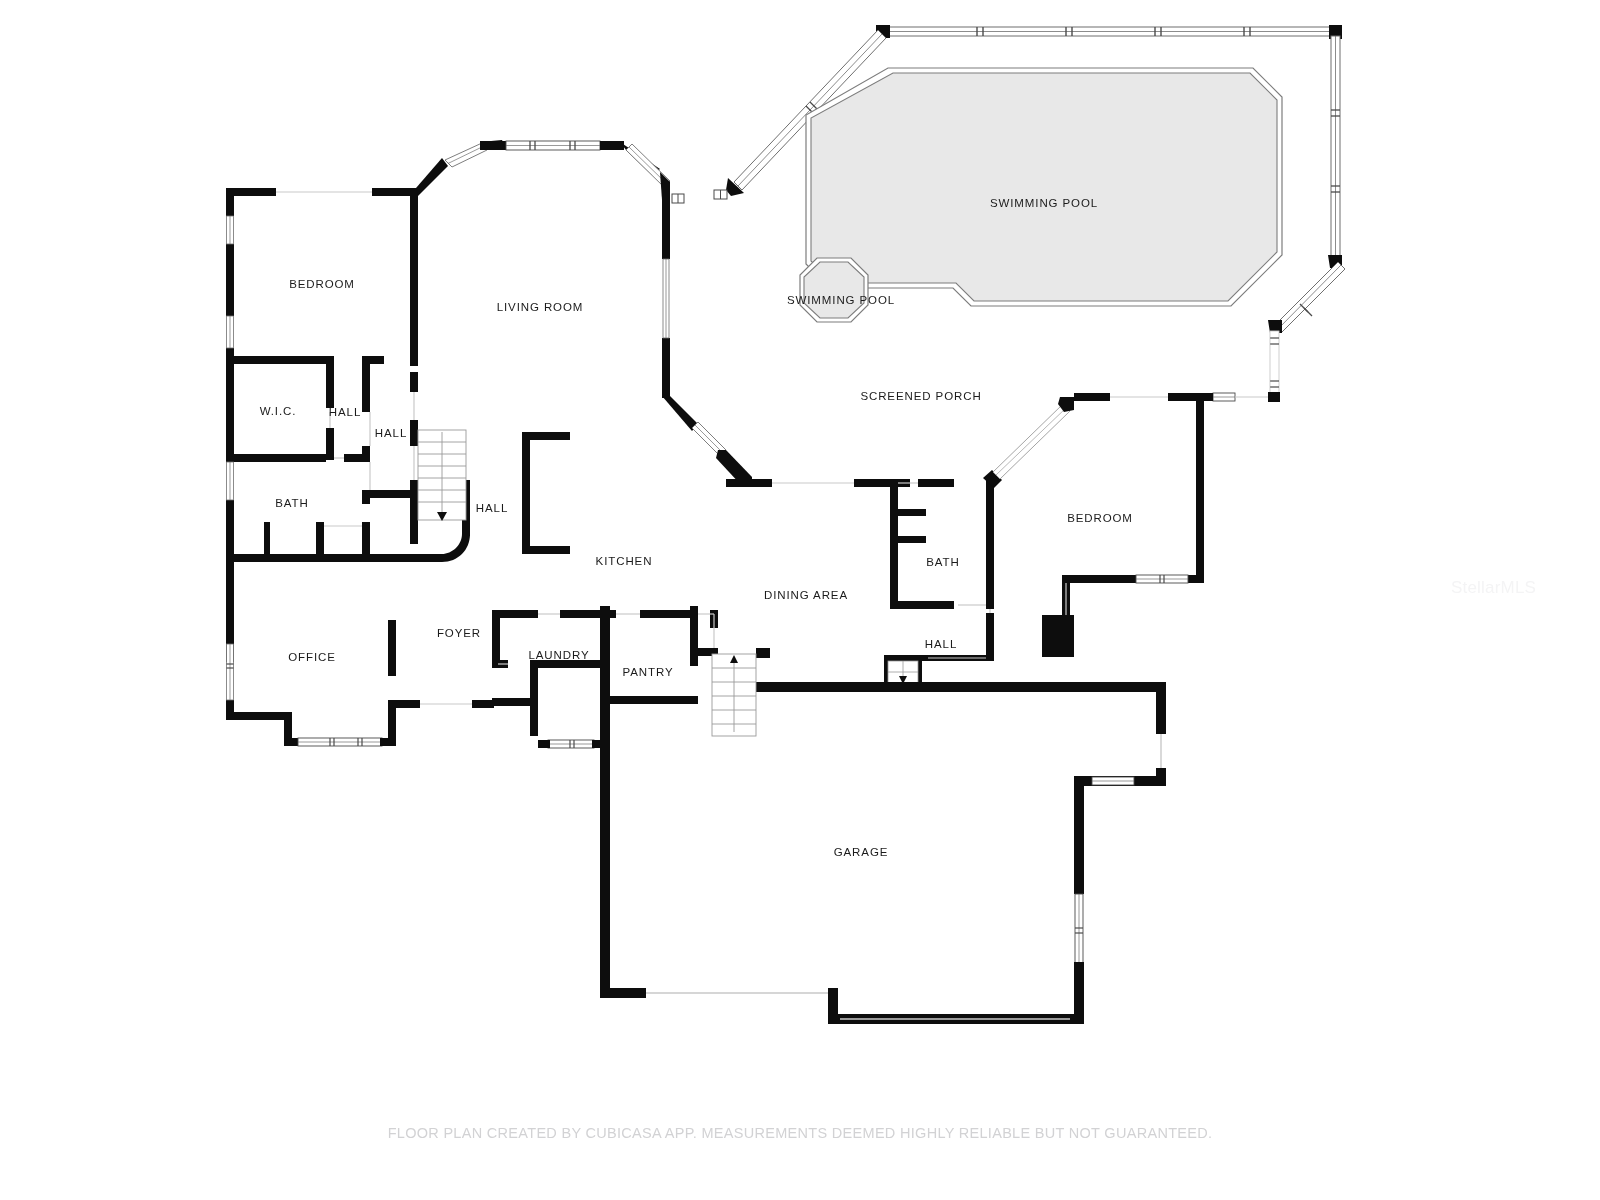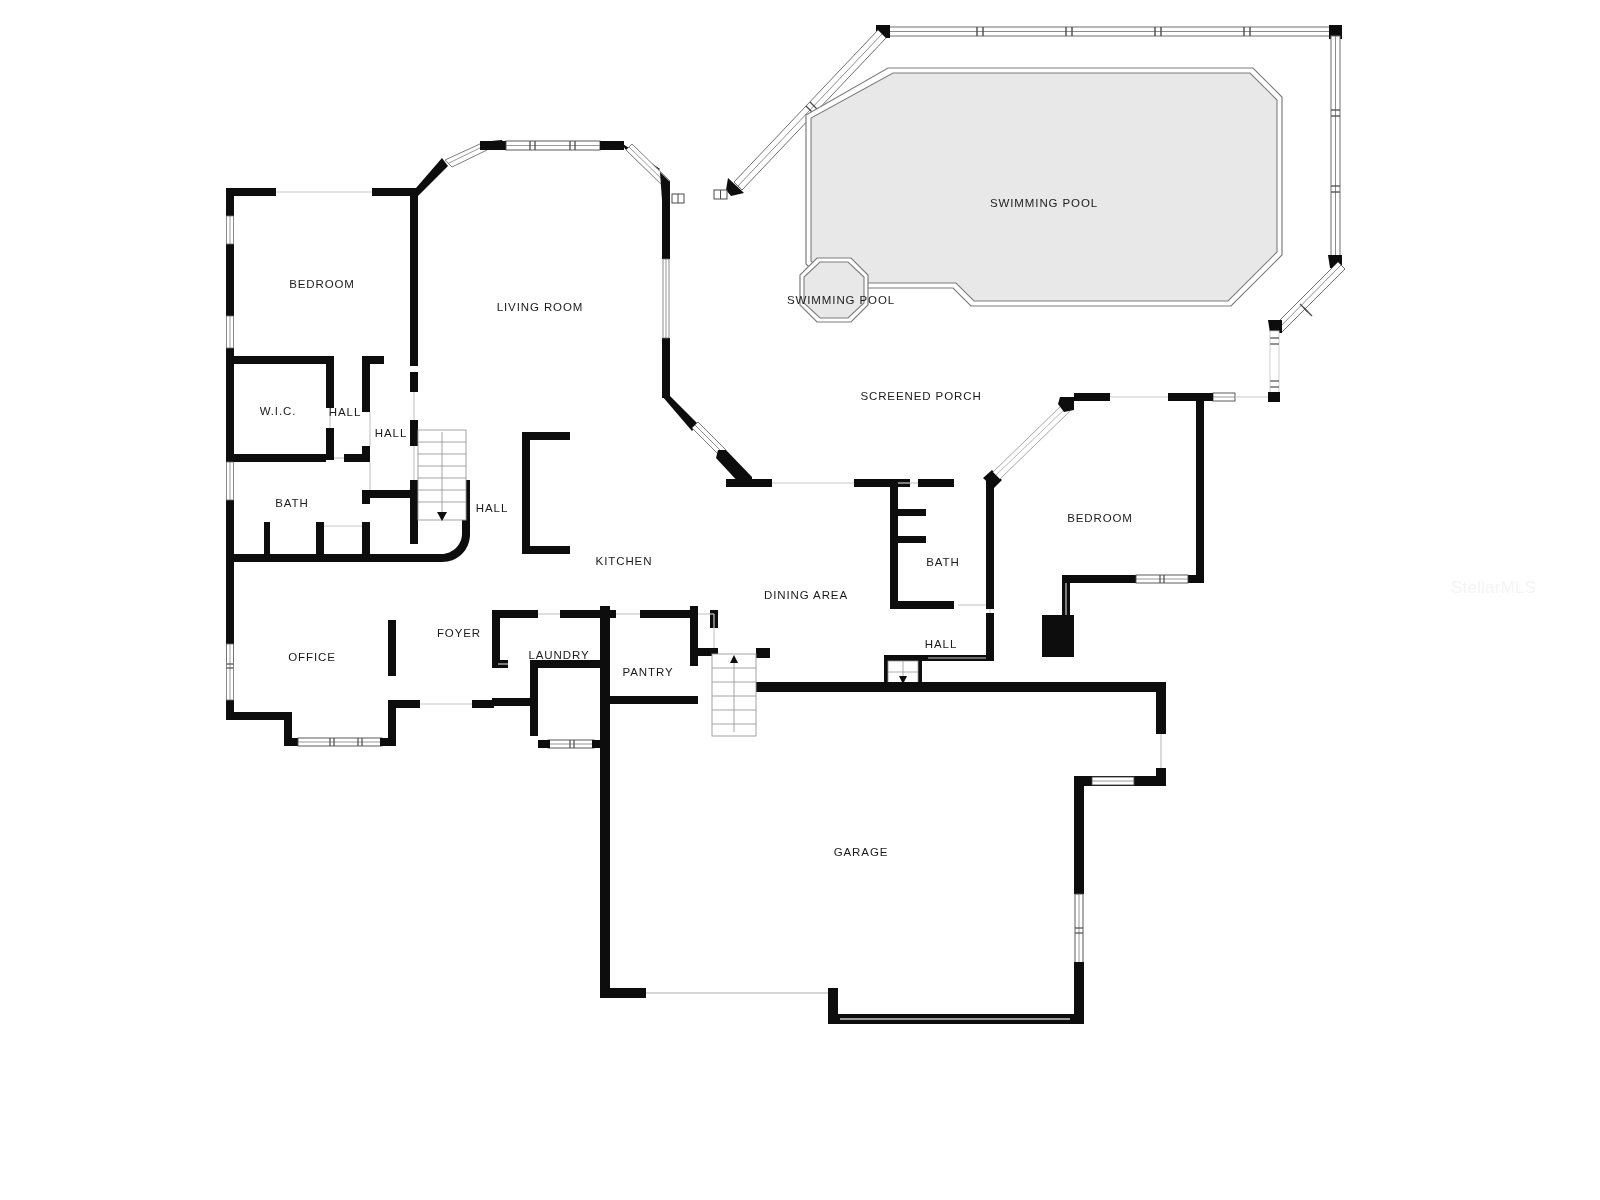--- a/index.html
+++ b/index.html
@@ -452,13 +452,14 @@
       <text class="room-label" x="312" y="658">OFFICE</text>
       <text class="room-label" x="559" y="656">LAUNDRY</text>
       <text class="room-label" x="648" y="673">PANTRY</text>
       <text class="room-label" x="941" y="645">HALL</text>
       <text class="room-label" x="861" y="853">GARAGE</text>
     </g>
 
   </svg>
 
   <div class="watermark">StellarMLS</div>
+  <div class="footer-note">FLOOR PLAN CREATED BY CUBICASA APP. MEASUREMENTS DEEMED HIGHLY RELIABLE BUT NOT GUARANTEED.</div>
 </div>
 
 </body></html>

